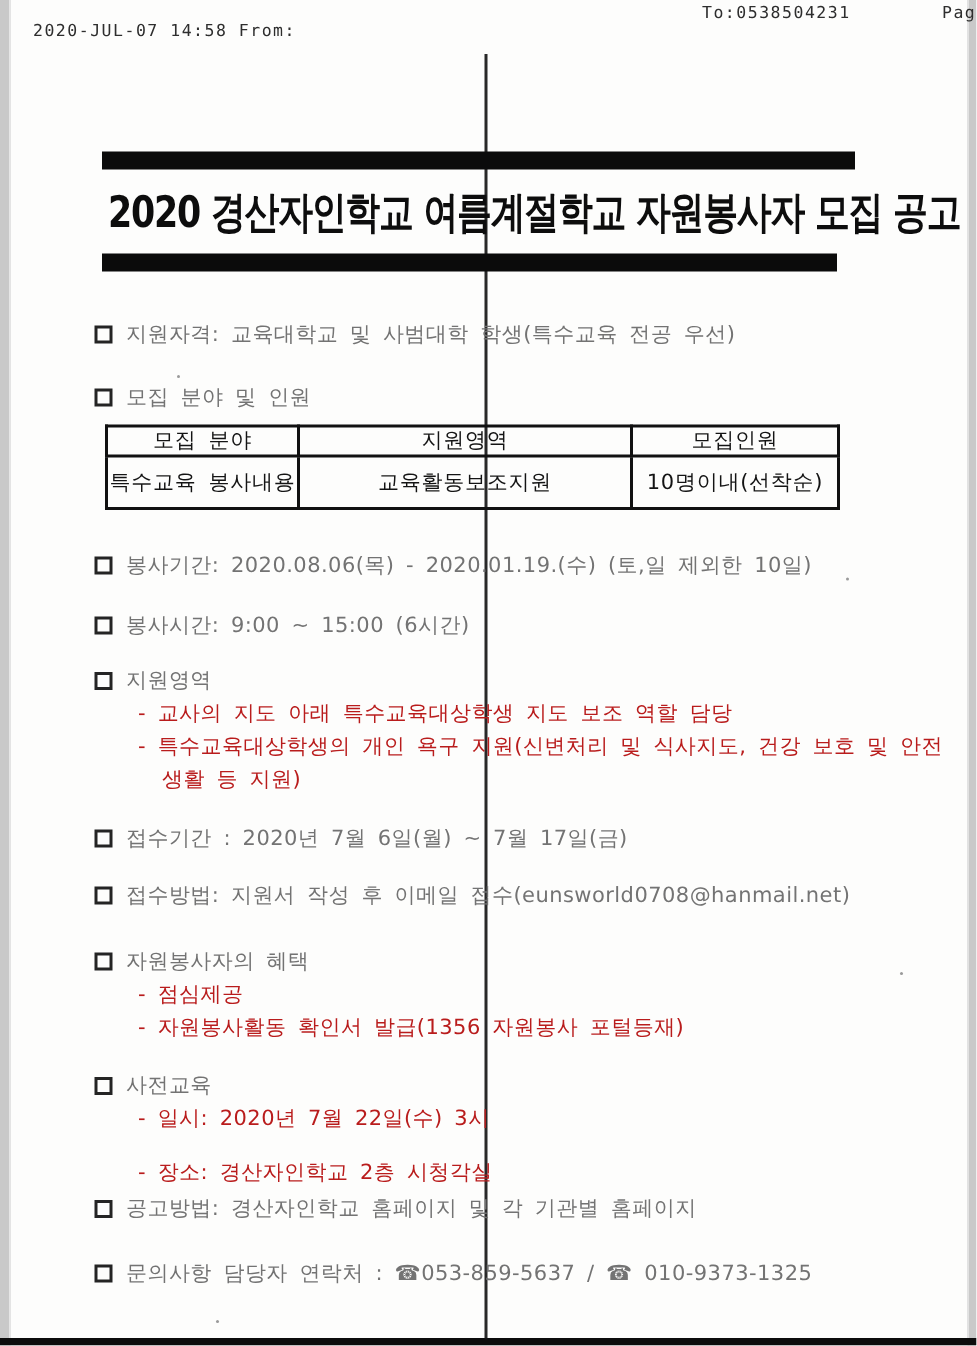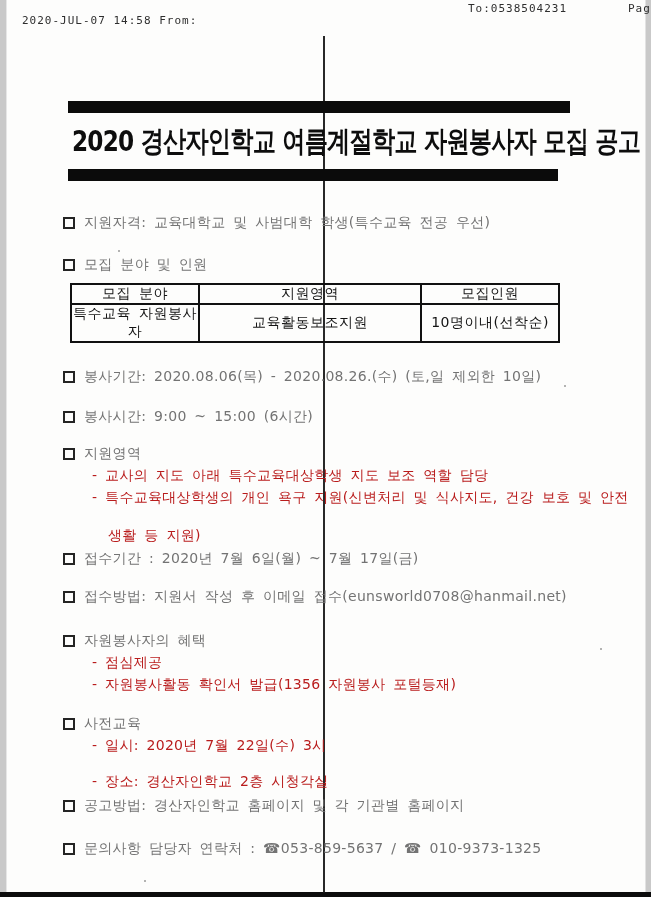--- a/index.html
+++ b/index.html
@@ -40,21 +40,21 @@
   }
 
   
   .row { position:absolute; left:63px; display:flex; align-items:flex-start; white-space:nowrap; }
   .checkbox {
     width:12px; height:12px; border:2px solid #242424;
     margin:3px 9px 0 0; flex:0 0 auto; background:transparent;
   }
   .row-text { font-size:14px; word-spacing:3px; letter-spacing:0.3px; color:#737373; }
   .sub { position:absolute; left:92px; font-size:14px; word-spacing:3px; letter-spacing:0.3px; color:#b91c1c; white-space:nowrap; }
-  .sub-cont { left:108px;margin-top:16px; }
+  .sub-cont { left:108px; }
 
   
   .recruit-table {
     position:absolute; left:70px; top:283px; width:488px;
     border:2px solid #111; border-collapse:collapse;
     font-size:14px; color:#141414; table-layout:fixed;
   }
   .recruit-table th, .recruit-table td {
     border:2px solid #111; text-align:center; font-weight:normal;
     word-spacing:3px; letter-spacing:0.5px; padding:0;
@@ -104,30 +104,30 @@
     </colgroup>
   <thead>
     <tr>
       <th>모집 분야</th>
       <th>지원영역</th>
       <th>모집인원</th>
     </tr>
   </thead>
   <tbody>
     <tr>
-      <td>특수교육 자원봉사자</td>
+      <td>특수교육 봉사내용</td>
       <td>교육활동보조지원</td>
       <td>10명이내(선착순)</td>
     </tr>
   </tbody>
 </table>
 
 <div class="row" style="top:368px">
   <span class="checkbox"></span>
-  <span class="row-text">봉사기간: 2020.08.06(목) - 2020.08.26.(수) (토,일 제외한 10일)</span>
+  <span class="row-text">봉사기간: 2020.08.06(목) - 2020.01.19.(수) (토,일 제외한 10일)</span>
 </div>
 
 <div class="row" style="top:408px">
   <span class="checkbox"></span>
   <span class="row-text">봉사시간: 9:00 ~ 15:00 (6시간)</span>
 </div>
 
 <div class="row" style="top:445px">
   <span class="checkbox"></span>
   <span class="row-text">지원영역</span>

